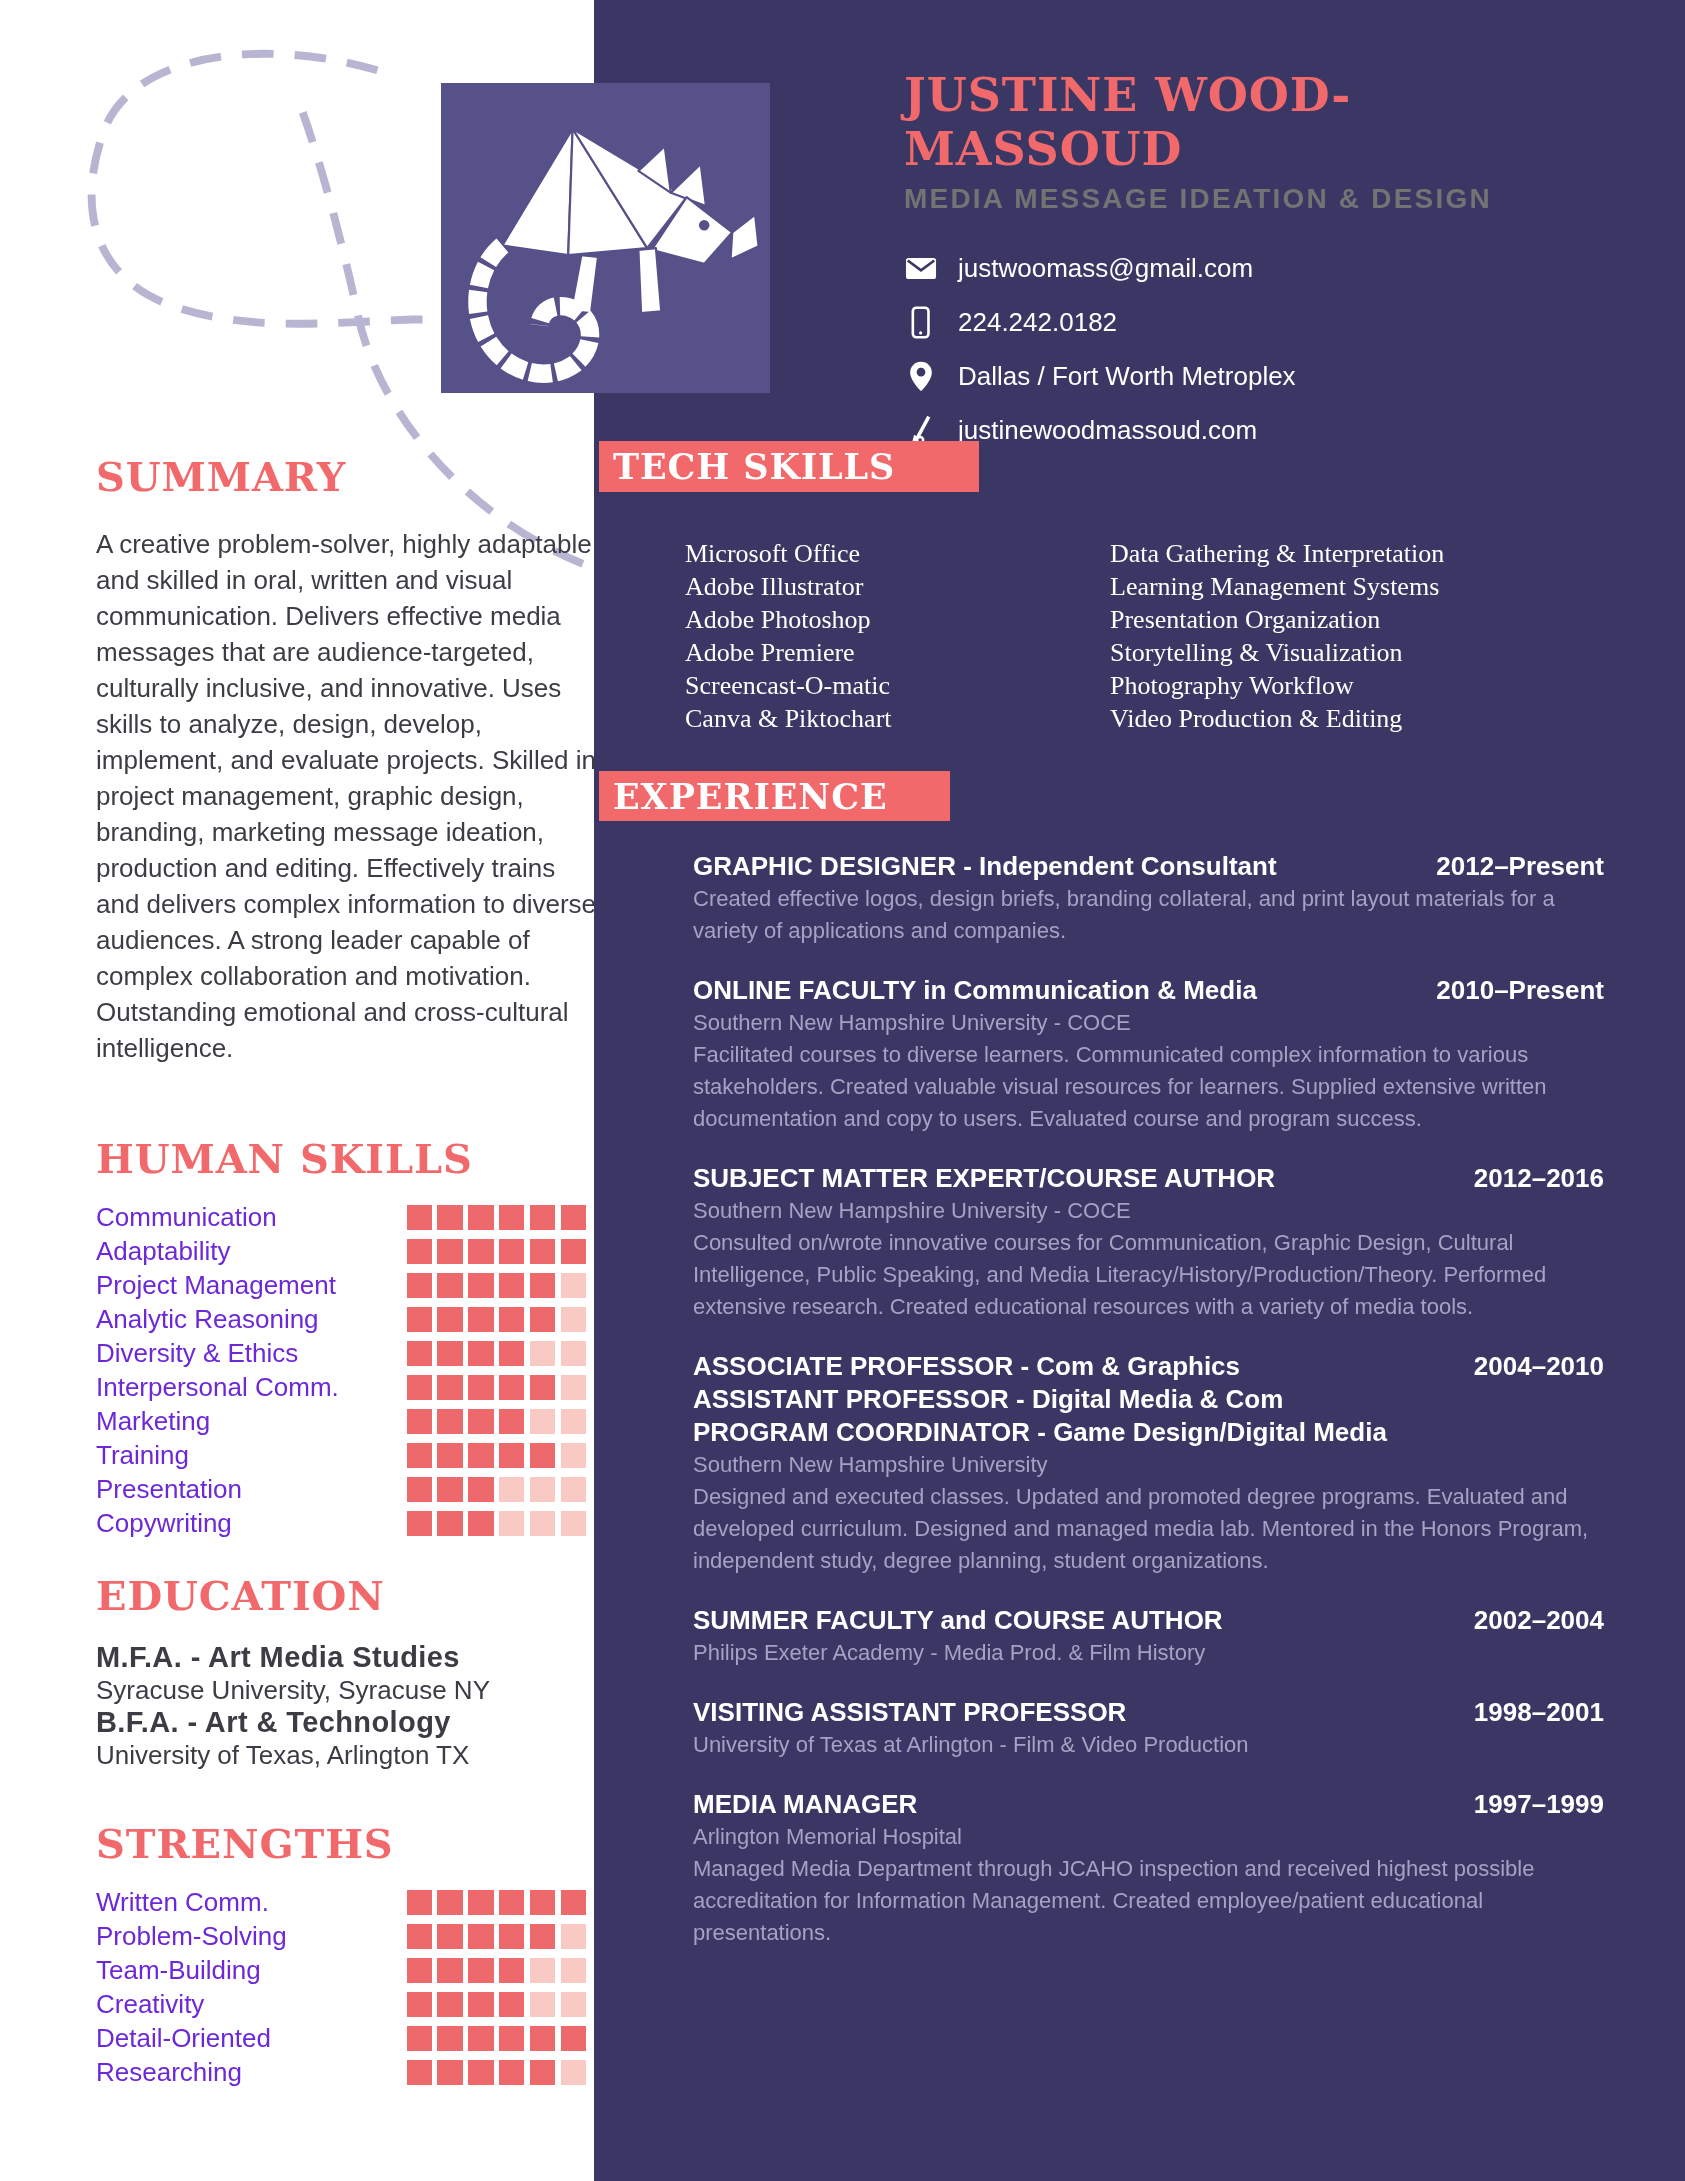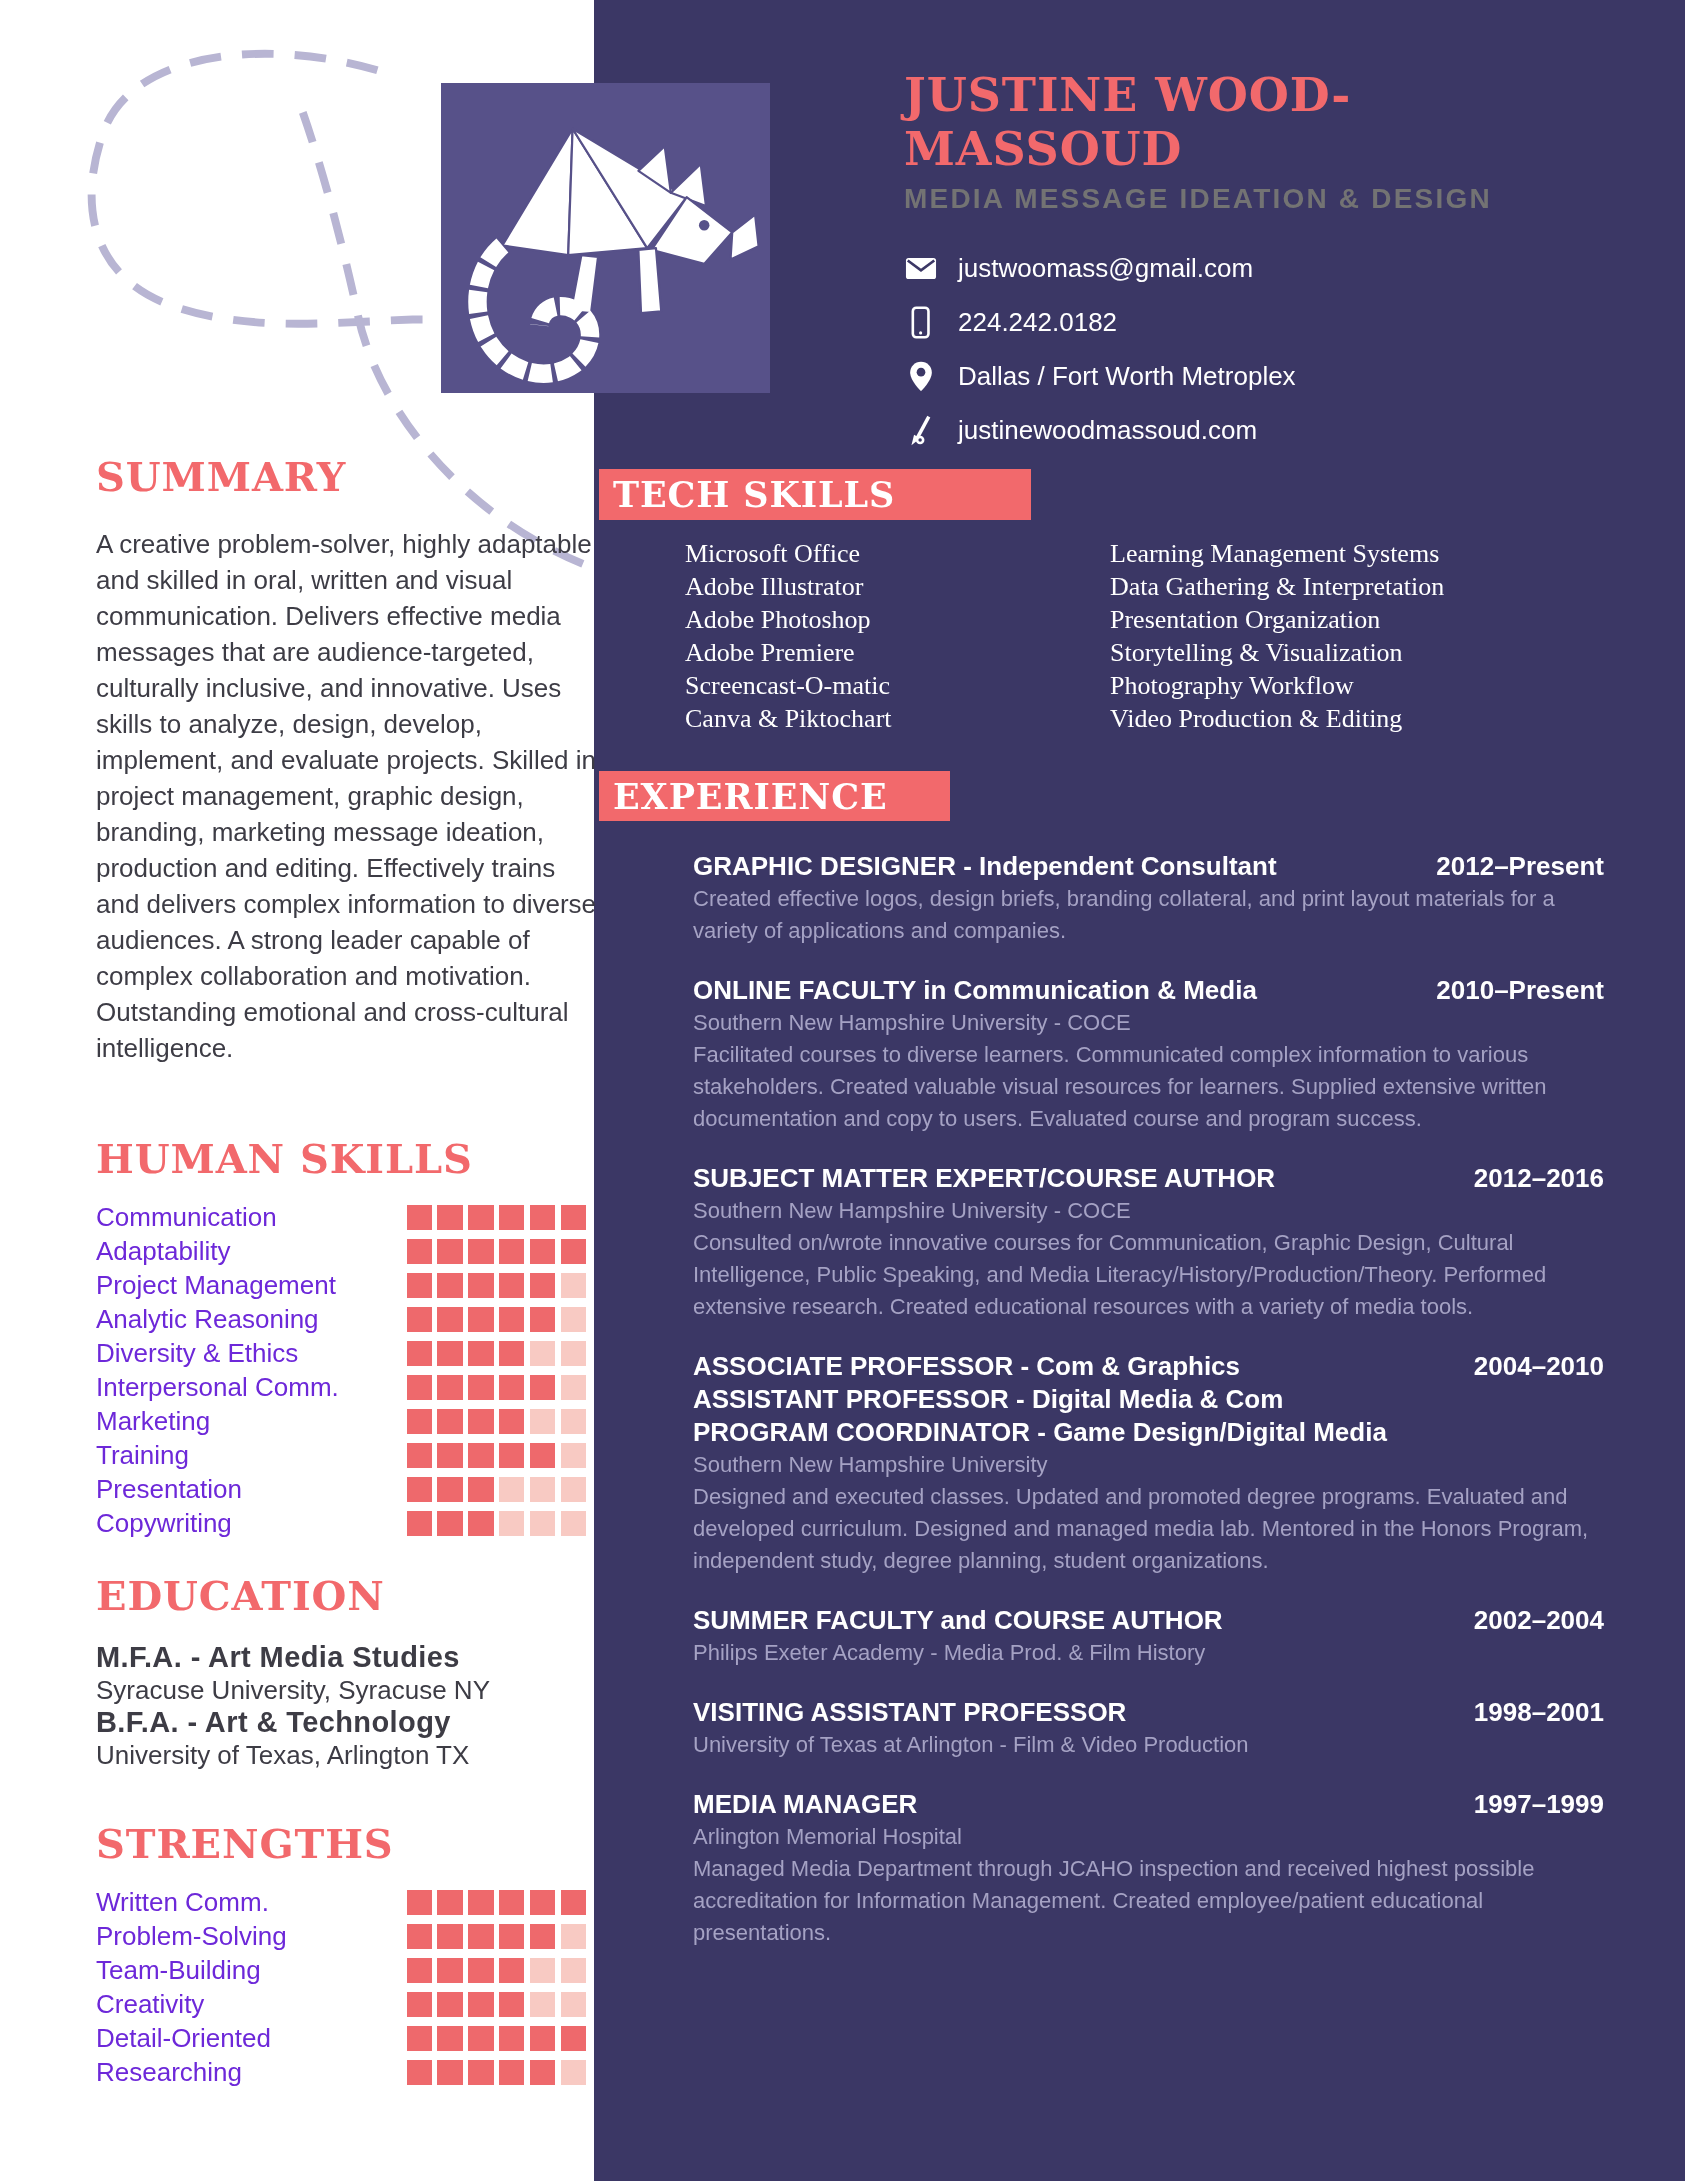--- a/index.html
+++ b/index.html
@@ -18,21 +18,21 @@
         color:#f2696c;letter-spacing:0.9px;margin:0;}
   .role{font-size:28px;font-weight:bold;color:#737373;letter-spacing:2.2px;margin-top:7px;}
   .contacts{margin-top:26px;}
   .contact-row{display:flex;align-items:center;height:54px;color:#ffffff;font-size:26px;}
   .contact-row .cicon{width:33px;height:33px;flex:none;margin-right:21px;display:flex;
         align-items:center;justify-content:center;}
   
   .banner{position:absolute;background:#f2696c;color:#ffffff;font-family:"DejaVu Serif",serif;
         font-weight:bold;font-size:35px;letter-spacing:0.9px;display:flex;align-items:center;
         padding-left:14px;box-sizing:border-box;}
-  .banner.tech{left:599px;top:469px;width:432px;height:51px;}
+  .banner.tech{left:599px;top:441px;width:380px;height:51px;}
   .banner.exp{left:599px;top:771px;width:351px;height:50px;}
 
   
   .tech-col{position:absolute;top:537px;color:#ffffff;font-size:26px;line-height:33px;font-family:Liberation Serif, serif;}
   .tech-col.c1{left:685px;width:413px;}
   .tech-col.c2{left:1110px;width:544px;}
 
   
   .exp-list{position:absolute;left:685px;top:850px;width:911px;margin-left:8px;}
   .job{margin-bottom:27px;}
@@ -145,22 +145,22 @@
 
   <div class="tech-col c1">
       <div>Microsoft Office</div>
       <div>Adobe Illustrator</div>
       <div>Adobe Photoshop</div>
       <div>Adobe Premiere</div>
       <div>Screencast-O-matic</div>
       <div>Canva &amp; Piktochart</div>
     </div>
   <div class="tech-col c2">
+      <div>Data Gathering &amp; Interpretation</div>
       <div>Learning Management Systems</div>
-      <div>Data Gathering &amp; Interpretation</div>
       <div>Presentation Organization</div>
       <div>Storytelling &amp; Visualization</div>
       <div>Photography Workflow</div>
       <div>Video Production &amp; Editing</div>
     </div>
 
   <div class="exp-list">
       <div class="job">
         <div class="job-head">
           <div class="job-titles">

